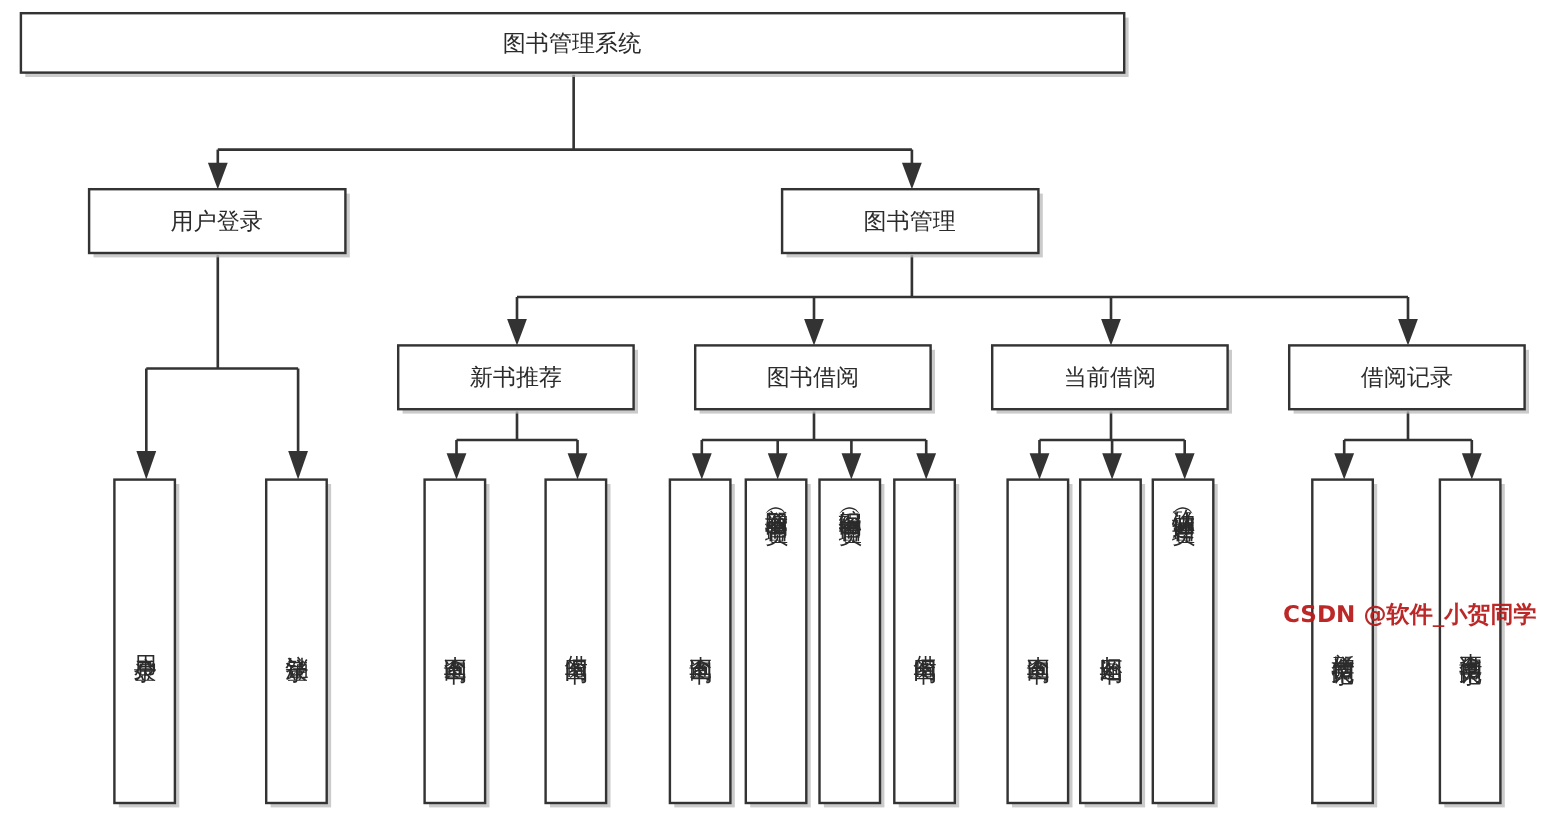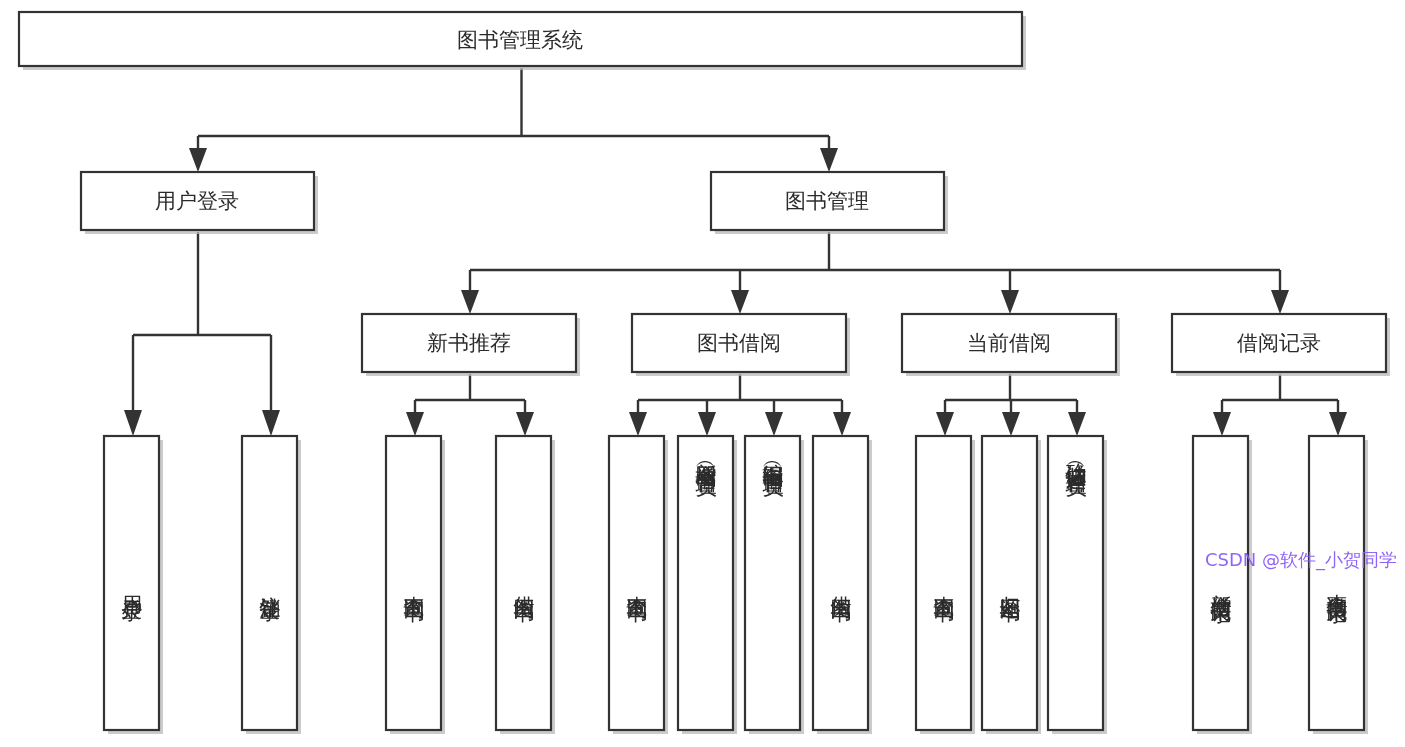--- a/index.html
+++ b/index.html
@@ -63,24 +63,25 @@
     letter-spacing: 2px;
     line-height: 1;
     pointer-events: none;
     white-space: nowrap;
   }
   .watermark {
     position: absolute;
     right: 8px;
     bottom: 6px;
     font-family: "DejaVu Sans", "Liberation Sans", sans-serif;
-    font-size: 18px;
-    color: #8b5cf6;
+    font-size: 21px;
+    color: #b91c1c;
     opacity: 0.95;
     white-space: nowrap;
+    font-weight: bold;
   }
 </style>
 </head>
 <body>
 
 <div id="diagram-root">
 
   <svg class="flow" viewBox="0 0 1405 747">
     <defs></defs>
 

